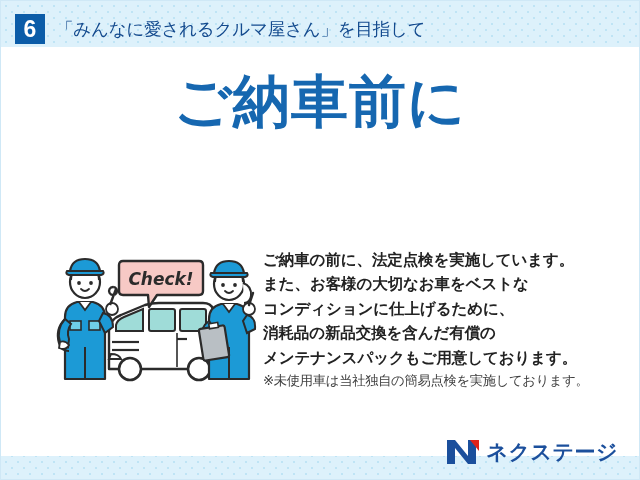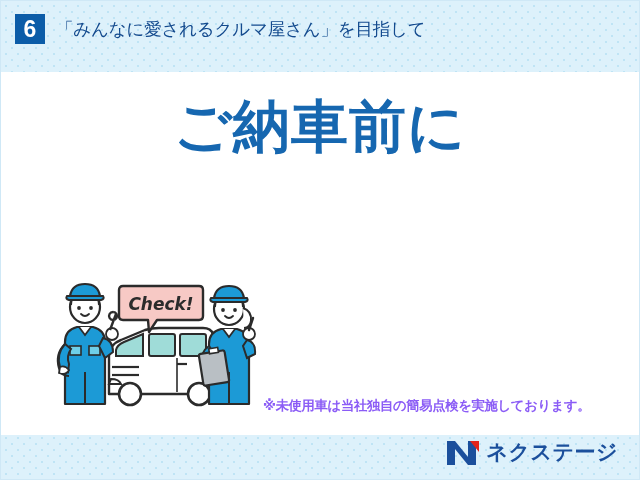--- a/index.html
+++ b/index.html
@@ -64,23 +64,23 @@
     font-size: 17.5px;
     font-weight: normal;
     letter-spacing: -0.2px;
     white-space: nowrap;
   }
 
   
   #content-panel {
     position: absolute;
     left: 1px;
-    top: 72px;
+    top: 47px;
     width: 638px;
-    height: 363px;
+    height: 409px;
     background: #ffffff;
   }
 
   
   #headline {
     position: absolute;
     left: 0;
     top: 26px;
     width: 638px;
     text-align: center;
@@ -106,44 +106,44 @@
     font-weight: bold;
     line-height: 1.58;
     letter-spacing: -0.1px;
   }
   #body-text .body-line { display: block; white-space: nowrap; }
   #body-note {
     position: absolute;
     left: 262px;
     top: 325px;
     width: 372px;
-    color: #8b5cf6;
+    color: #404040;
     font-size: 13.3px;
-    font-weight: bold;
+    font-weight: normal;
     letter-spacing: -0.3px;
     white-space: nowrap;
   }
 
   
   #illustration {
     position: absolute;
     left: 52px;
     top: 200px;
     width: 206px;
     height: 145px;
   }
   #illustration svg { display: block; }
 
   
   #footer-logo {
     position: absolute;
     right: 22px;
     bottom: 14px;
     display: flex;
-    align-items: flex-end;
+    align-items: center;
   }
   #logo-mark { margin-right: 7px; display: block; }
   #logo-text {
     color: #1b4f9c;
     font-size: 21px;
     font-weight: bold;
     letter-spacing: 0.5px;
     white-space: nowrap;
   }
 </style>
@@ -156,20 +156,27 @@
     <div id="number-badge">6</div>
     <div id="header-title">「みんなに愛されるクルマ屋さん」を目指して</div>
   </div>
 
   <div id="content-panel">
 
     <div id="headline">
       <span class="hl-line hl-line-1">ご納車前に</span>
     </div>
 
+    <div id="body-text">
+      <span class="body-line">ご納車の前に、法定点検を実施しています。</span>
+      <span class="body-line">また、お客様の大切なお車をベストな</span>
+      <span class="body-line">コンディションに仕上げるために、</span>
+      <span class="body-line">消耗品の新品交換を含んだ有償の</span>
+      <span class="body-line">メンテナンスパックもご用意しております。</span>
+    </div>
     <div id="body-note">※未使用車は当社独自の簡易点検を実施しております。</div>
 
     <div id="illustration">
       <svg width="206" height="145" viewBox="0 0 206 145" xmlns="http://www.w3.org/2000/svg">
 
         <g>
 
           <path d="M56 122 L56 83 Q57 72 68 68 L92 58 Q98 56 106 56 L150 56 Q158 56 160 62 L160 122 Z" fill="#ffffff" stroke="#2b2b2b" stroke-width="2.4" stroke-linejoin="round"></path>
 
           <path d="M63 84 L63 78 Q64 73 71 70 L90 62 L90 84 Z" fill="#9fdcd8" stroke="#2b2b2b" stroke-width="2"></path>

